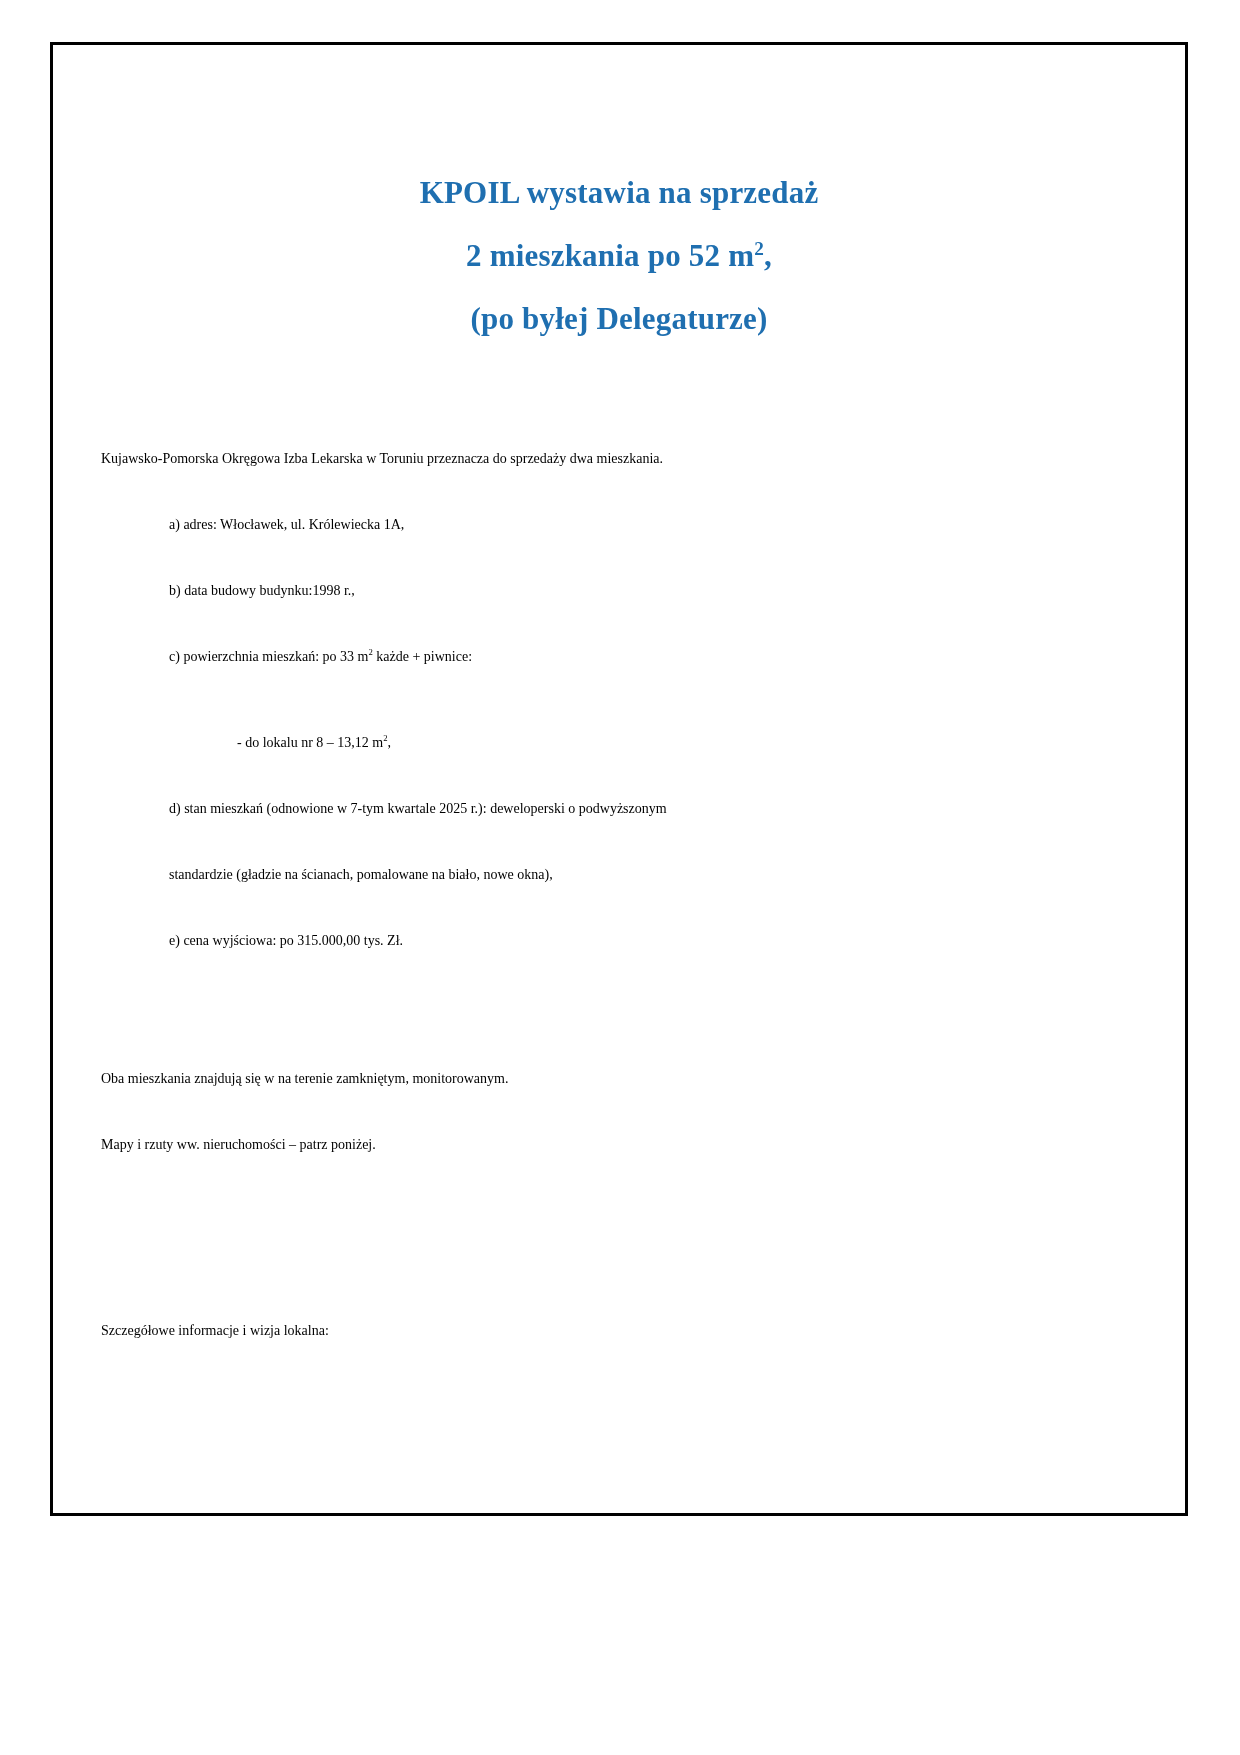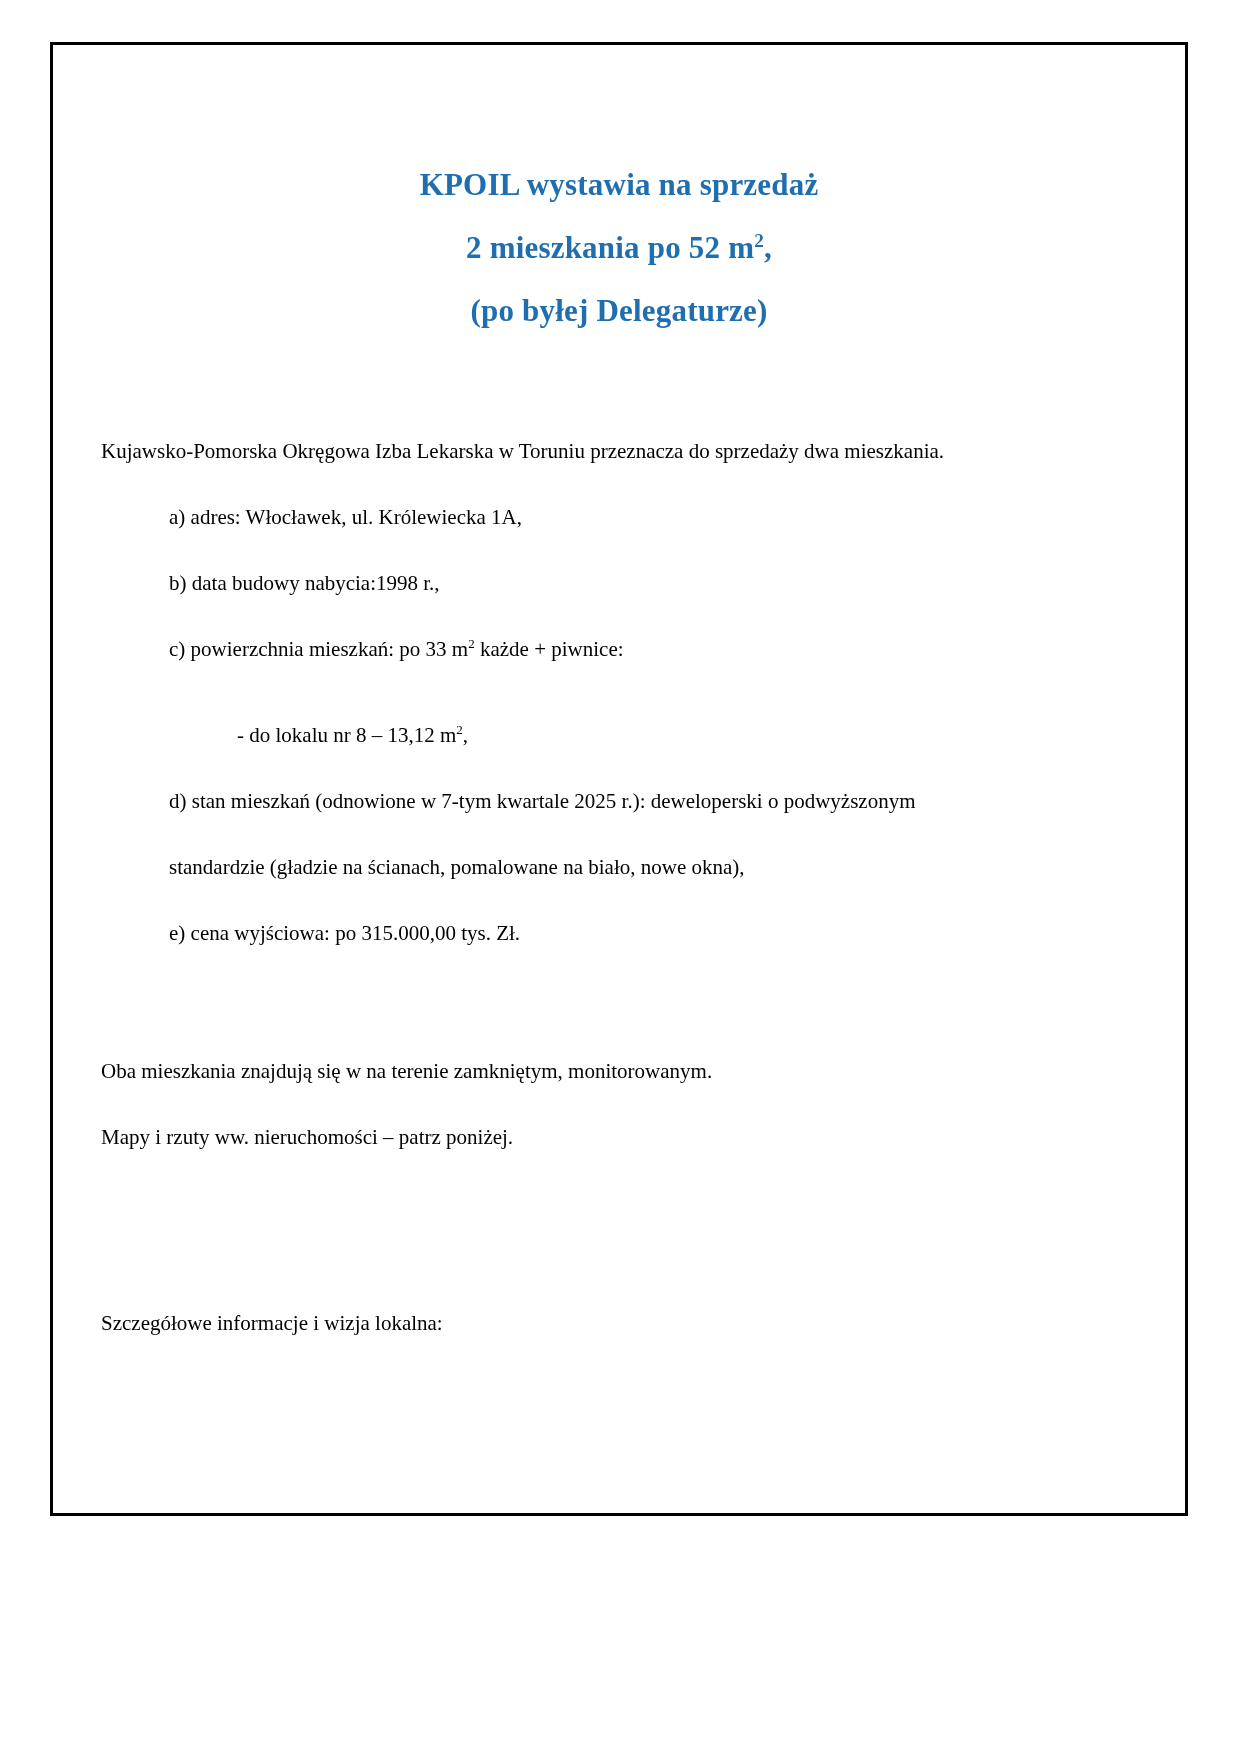--- a/index.html
+++ b/index.html
@@ -21,21 +21,21 @@
     left: 50px;
     top: 42px;
     width: 1138px;
     height: 1474px;
     border: 3px solid #000000;
     box-sizing: border-box;
     background: #ffffff;
   }
 
   .page-inner {
-    padding: 0 48px;
+    padding: 8px 48px;
     height: 100%;
     box-sizing: border-box;
   }
 
   
   .title-block {
     padding-top: 108px;
     text-align: center;
   }
   .title-line {
@@ -48,21 +48,21 @@
   }
   .title-line sup {
     font-size: 0.62em;
     vertical-align: super;
     line-height: 0;
   }
 
   
   .body-block {
     margin-top: 86px;
-    font-size: 21px;
+    font-size: 14px;
     line-height: 46px;
   }
   .para {
     margin: 0;
     white-space: nowrap;
   }
   .para sup {
     font-size: 0.62em;
     vertical-align: super;
     line-height: 0;
@@ -93,21 +93,21 @@
     <div class="body-block">
 
       <p class="para">Kujawsko-Pomorska Okręgowa Izba Lekarska w Toruniu przeznacza do sprzedaży dwa mieszkania.</p>
 
       <div class="gap-sm"></div>
 
       <p class="para indent-1">a) adres: Włocławek, ul. Królewiecka 1A,</p>
 
       <div class="gap-sm"></div>
 
-      <p class="para indent-1">b) data budowy nabycia:1998 r.,</p>
+      <p class="para indent-1">b) data budowy budynku:1998 r.,</p>
 
       <div class="gap-sm"></div>
 
       <p class="para indent-1">
         <span>c) powierzchnia mieszkań: po 33 m</span><sup>2</sup><span> każde + piwnice:</span>
       </p>
 
       <div class="gap-sm"></div>
 
 

